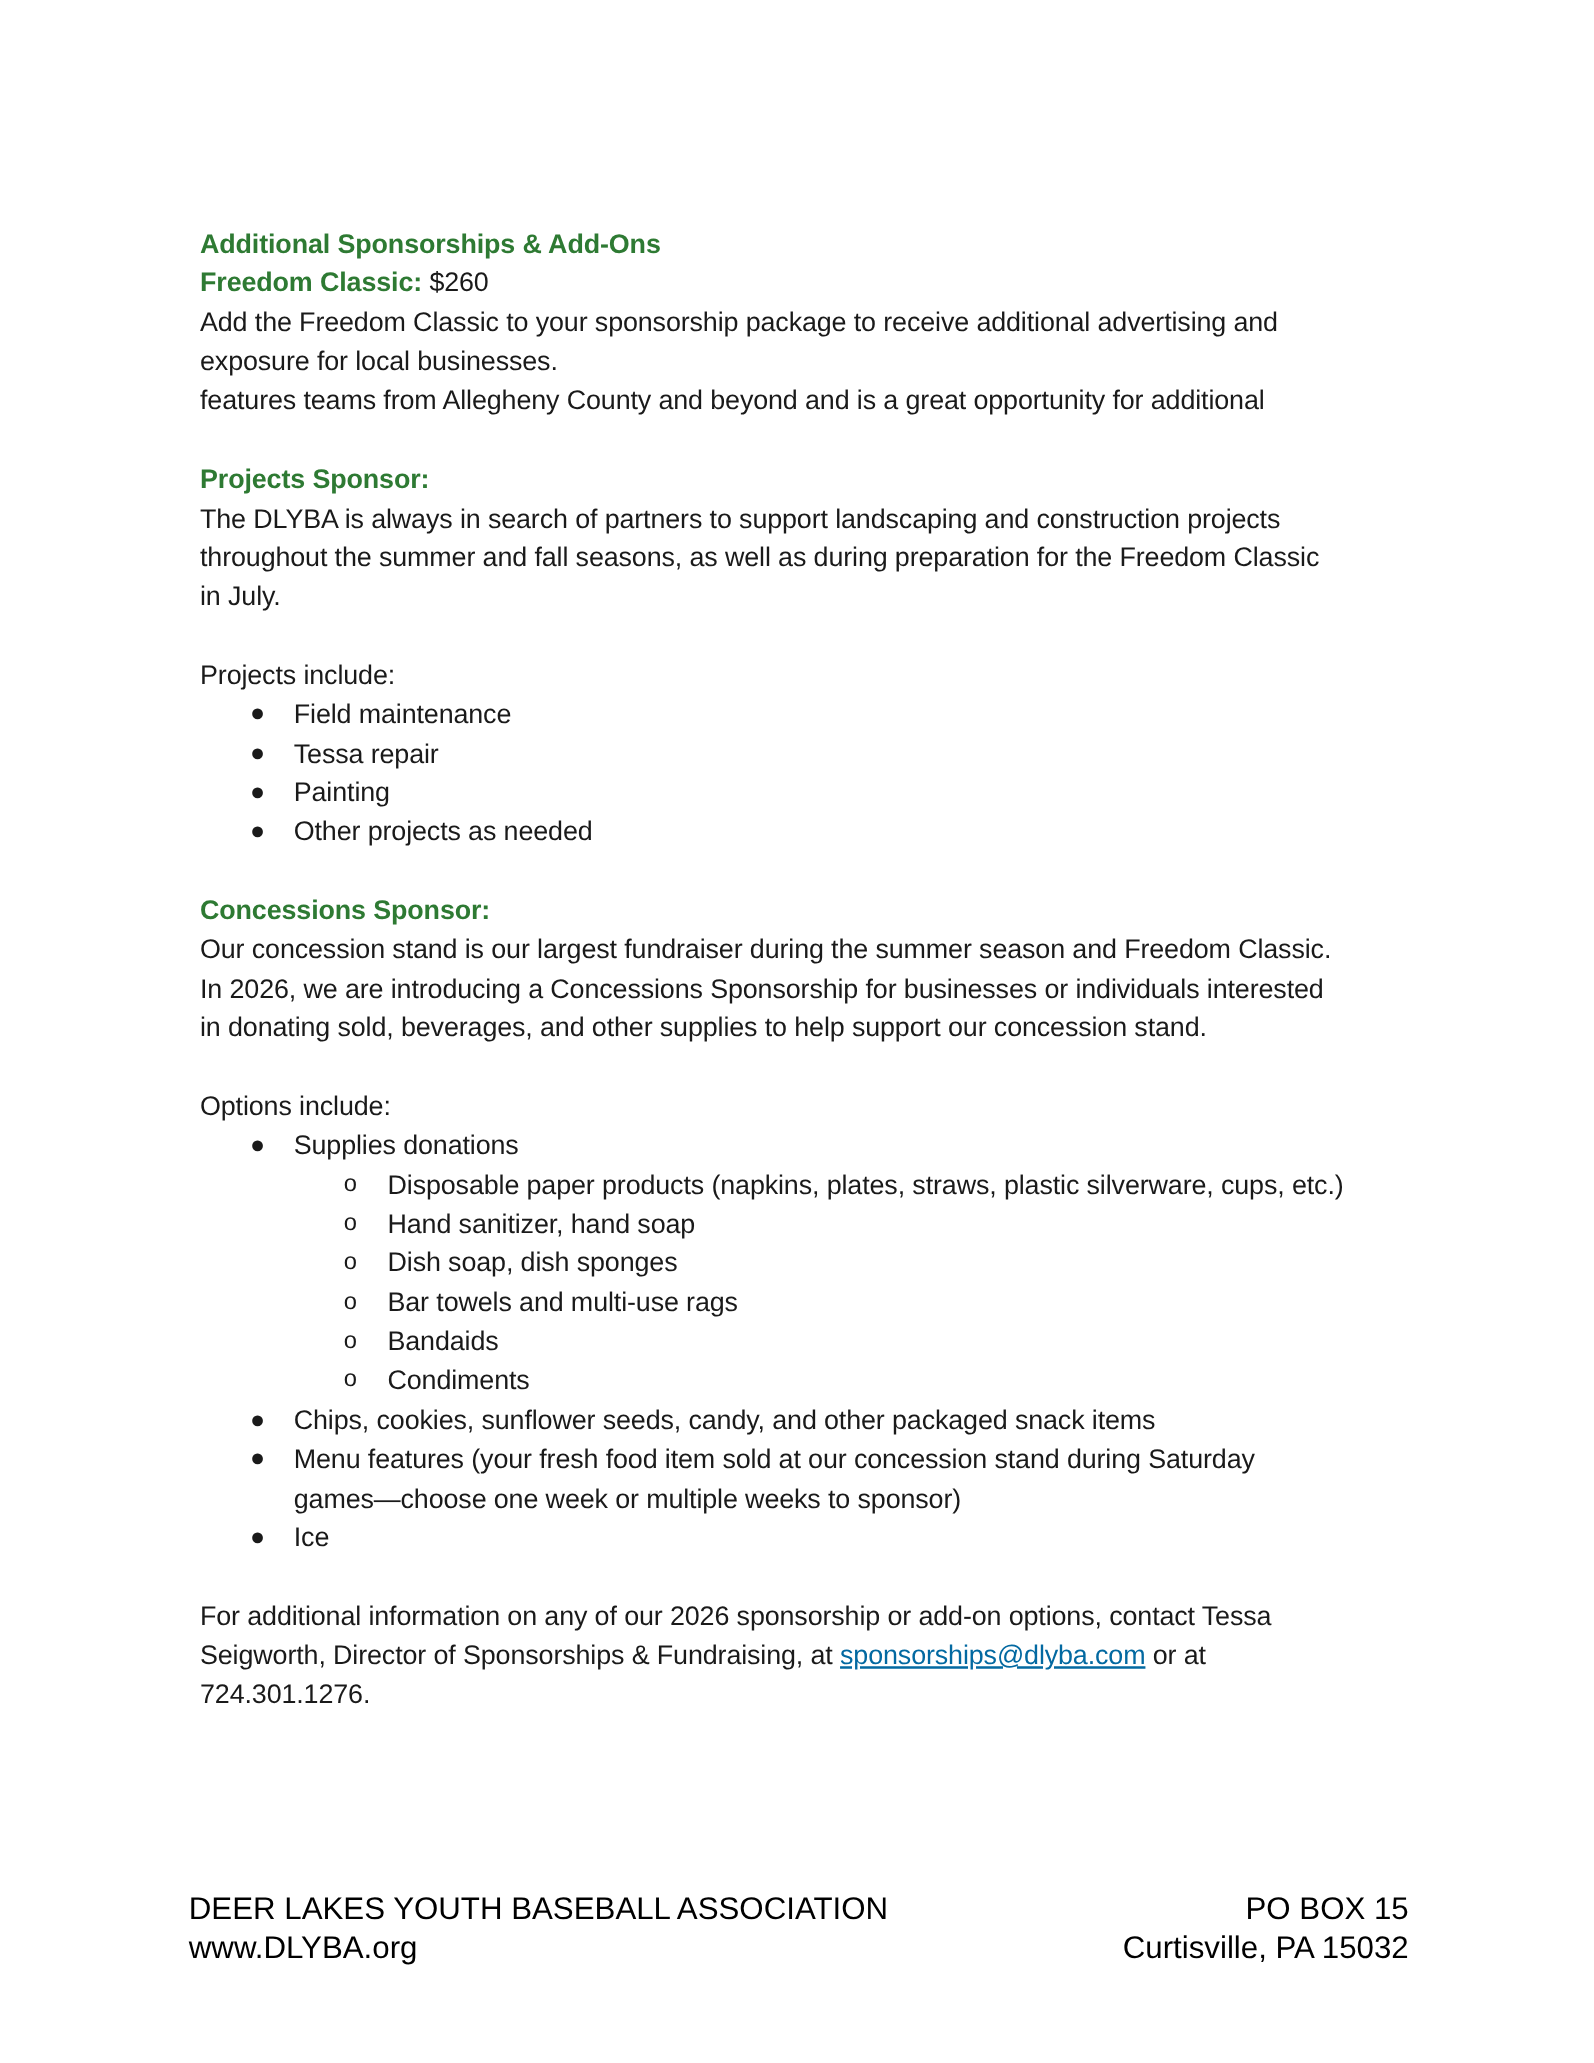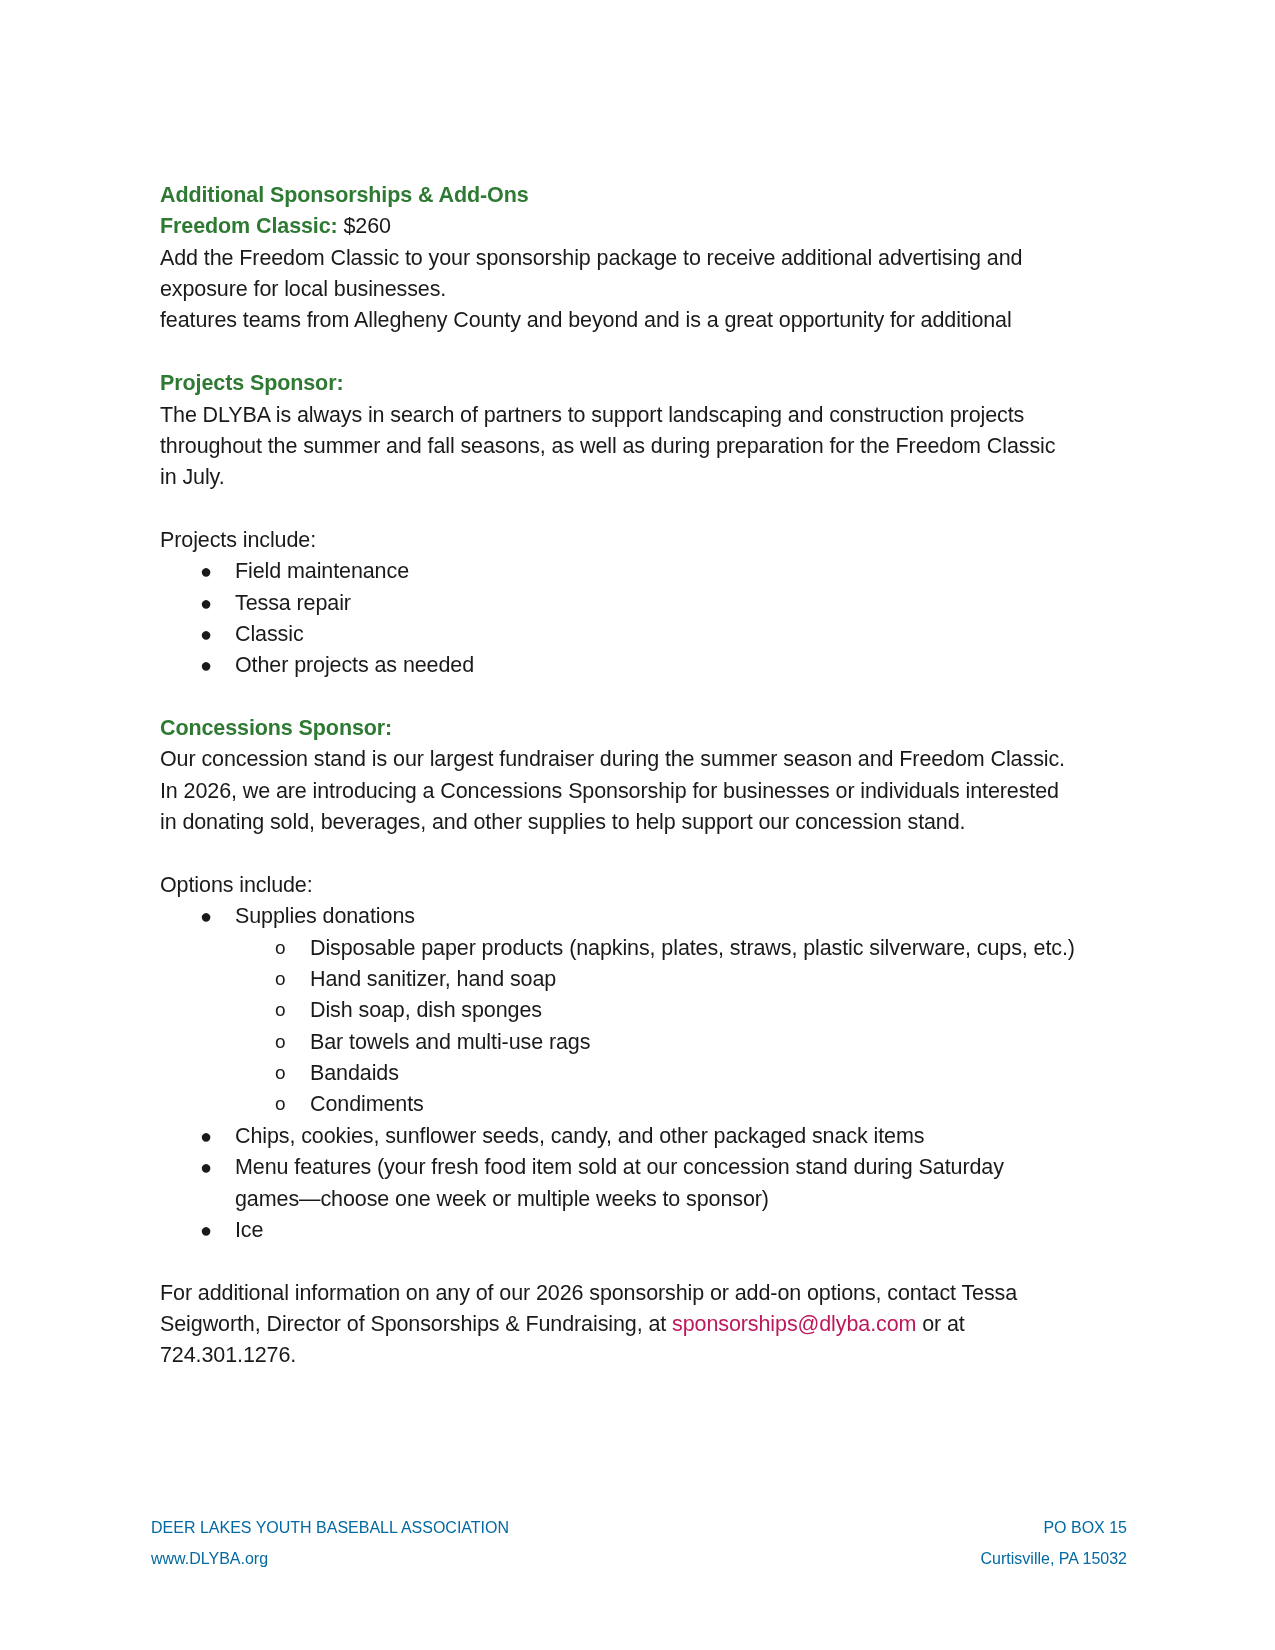--- a/index.html
+++ b/index.html
@@ -6,23 +6,23 @@
   body { width: 1275px; height: 1650px; position: relative; overflow: hidden;
          font-family: "Liberation Sans", sans-serif; color: #1a1a1a; }
   .content { position: absolute; left: 160px; top: 180px; width: 980px; }
   .line { height: 31.36px; line-height: 31.36px; font-size: 21.5px; white-space: nowrap;
           letter-spacing: -0.1px; position: relative; }
   .green { color: #2e7a33; font-weight: bold; }
   .bullet-line { padding-left: 75px; }
   .bullet-line .marker { position: absolute; left: 40px; top: 0; font-size: 20px; }
   .sub-line { padding-left: 150px; }
   .sub-line .marker { position: absolute; left: 115px; top: -1px; font-size: 19px; }
-  .link { color: #be185d; }
-  .footer { position: absolute; left: 151px; top: 1512px; width: 976px; color: #0369a1;
-            font-size: 16px; line-height: 31px; }
+  .link { color: #0369a1; text-decoration: underline; }
+  .footer { position: absolute; left: 151px; top: 1512px; width: 976px; color: #000000;
+            font-size: 25px; line-height: 31px; }
   .footer .row { display: flex; justify-content: space-between; }
 </style>
 </head>
 <body>
 
 <div class="content">
   <div class="line green">Additional Sponsorships &amp; Add-Ons</div>
 
   <div class="line"><span class="green">Freedom Classic:</span><span> $260</span></div>
   <div class="line">Add the Freedom Classic to your sponsorship package to receive additional advertising and</div>
@@ -31,21 +31,21 @@
   <div class="line"></div>
 
   <div class="line green">Projects Sponsor:</div>
   <div class="line">The DLYBA is always in search of partners to support landscaping and construction projects</div>
   <div class="line">throughout the summer and fall seasons, as well as during preparation for the Freedom Classic</div>
   <div class="line">in July.</div>
   <div class="line"></div>
   <div class="line">Projects include:</div>
   <div class="line bullet-line"><span class="marker">●</span><span>Field maintenance</span></div>
   <div class="line bullet-line"><span class="marker">●</span><span>Tessa repair</span></div>
-  <div class="line bullet-line"><span class="marker">●</span><span>Classic</span></div>
+  <div class="line bullet-line"><span class="marker">●</span><span>Painting</span></div>
   <div class="line bullet-line"><span class="marker">●</span><span>Other projects as needed</span></div>
   <div class="line"></div>
 
   <div class="line green">Concessions Sponsor:</div>
   <div class="line">Our concession stand is our largest fundraiser during the summer season and Freedom Classic.</div>
   <div class="line">In 2026, we are introducing a Concessions Sponsorship for businesses or individuals interested</div>
   <div class="line">in donating sold, beverages, and other supplies to help support our concession stand.</div>
   <div class="line"></div>
   <div class="line">Options include:</div>
   <div class="line bullet-line"><span class="marker">●</span><span>Supplies donations</span></div>

